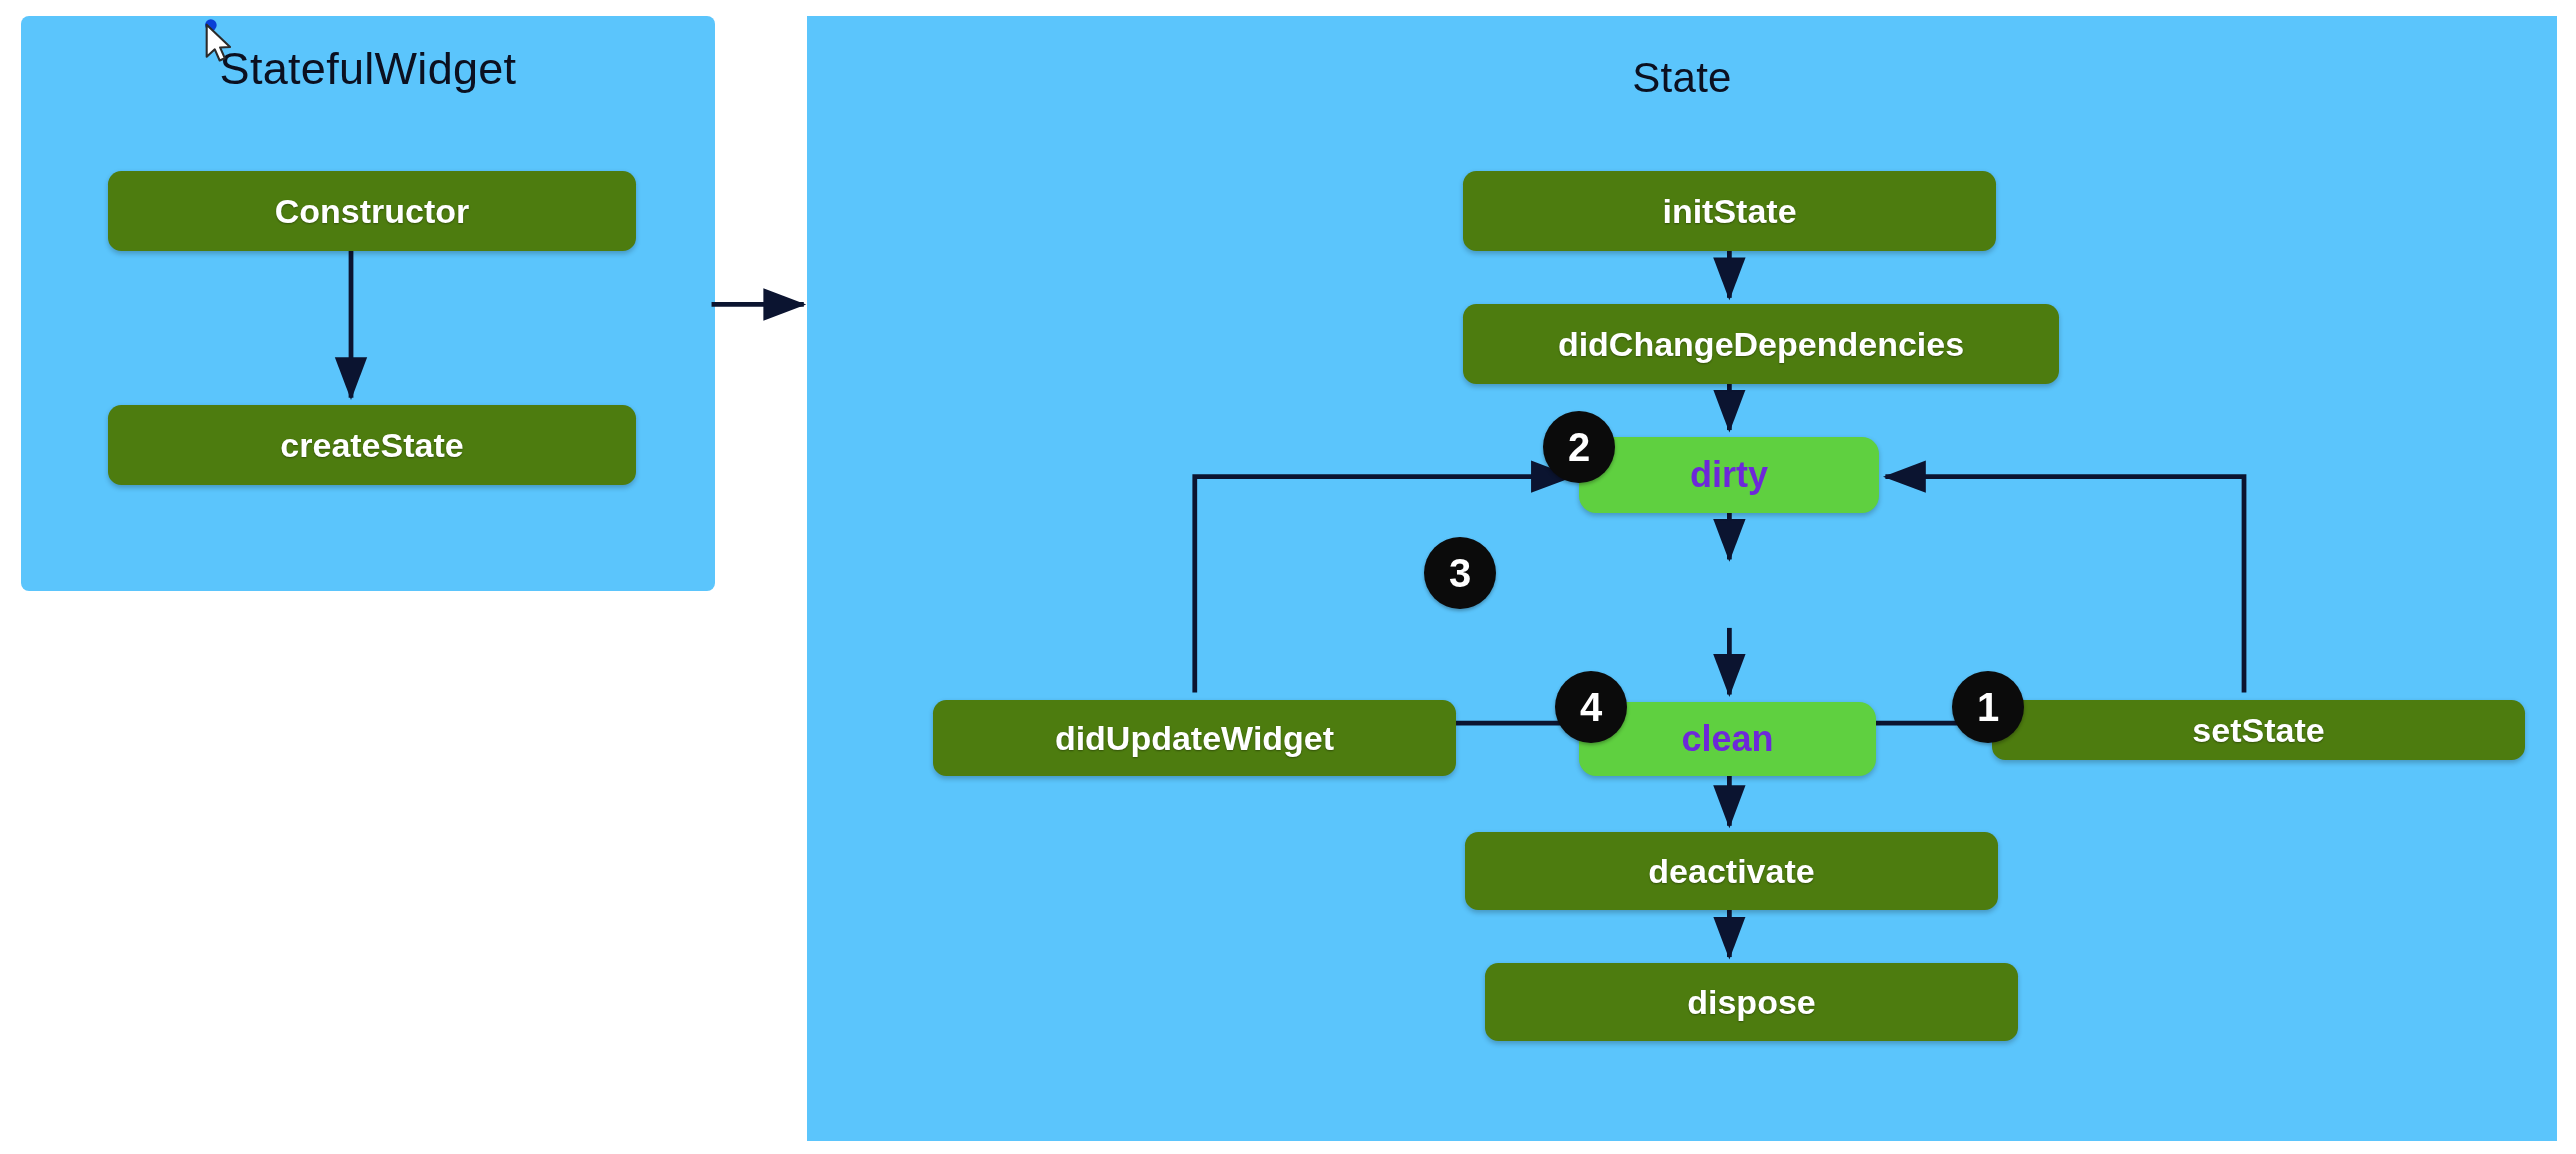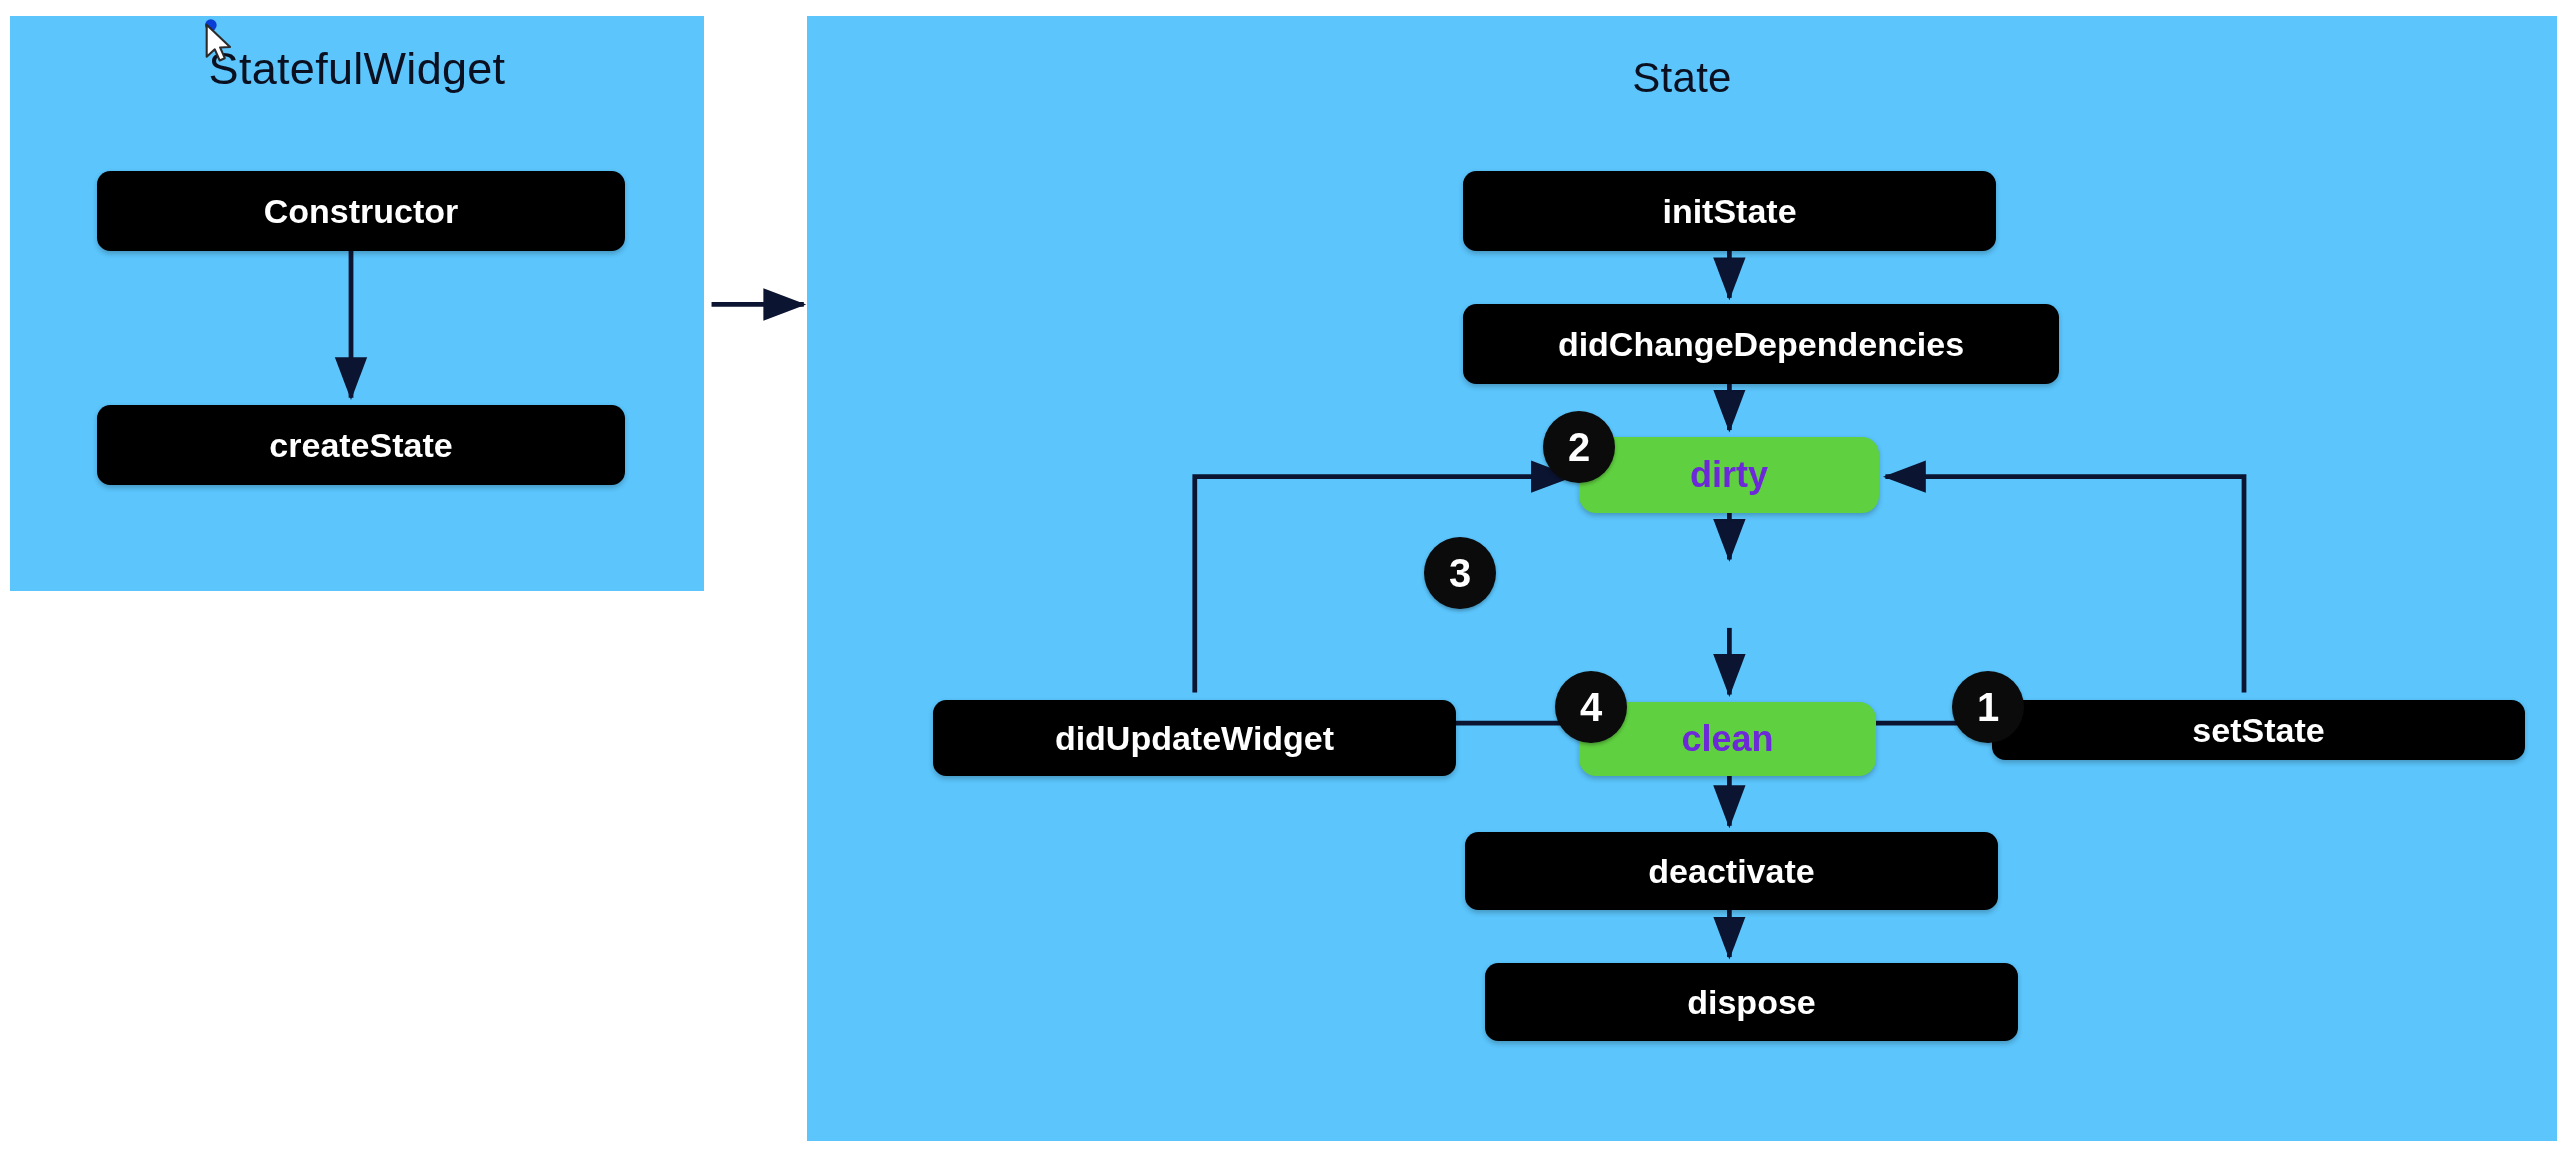--- a/index.html
+++ b/index.html
@@ -19,24 +19,25 @@
     left: 0; top: 0;
     width: 2576px;
     height: 1155px;
     background: #ffffff;
   }
   .panel {
     position: absolute;
     background: #5bc5fc;
   }
   #panel-stateful {
-    left: 10px;
+    left: 21px;
     top: 16px;
     width: 694px;
     height: 575px;
+    border-radius: 8px;
   }
   #panel-state {
     left: 807px;
     top: 16px;
     width: 1750px;
     height: 1125px;
   }
   .panel-title {
     position: absolute;
     width: 100%;
@@ -61,21 +62,21 @@
     display: flex;
     align-items: center;
     justify-content: center;
     border-radius: 13.3px;
     font-weight: bold;
     box-sizing: border-box;
     box-shadow: 0 2.9px 4.8px rgba(0,0,0,0.22);
     z-index: 4;
   }
   .node.red {
-    background: #000000;
+    background: #4d7c0f;
     color: #ffffff;
     font-size: 34px;
     text-shadow: 0 1px 1.9px rgba(0,0,0,0.35);
   }
   .node.green {
     background: #5fd040;
     color: #6d28d9;
     font-size: 36px;
     border-radius: 17px;
   }

